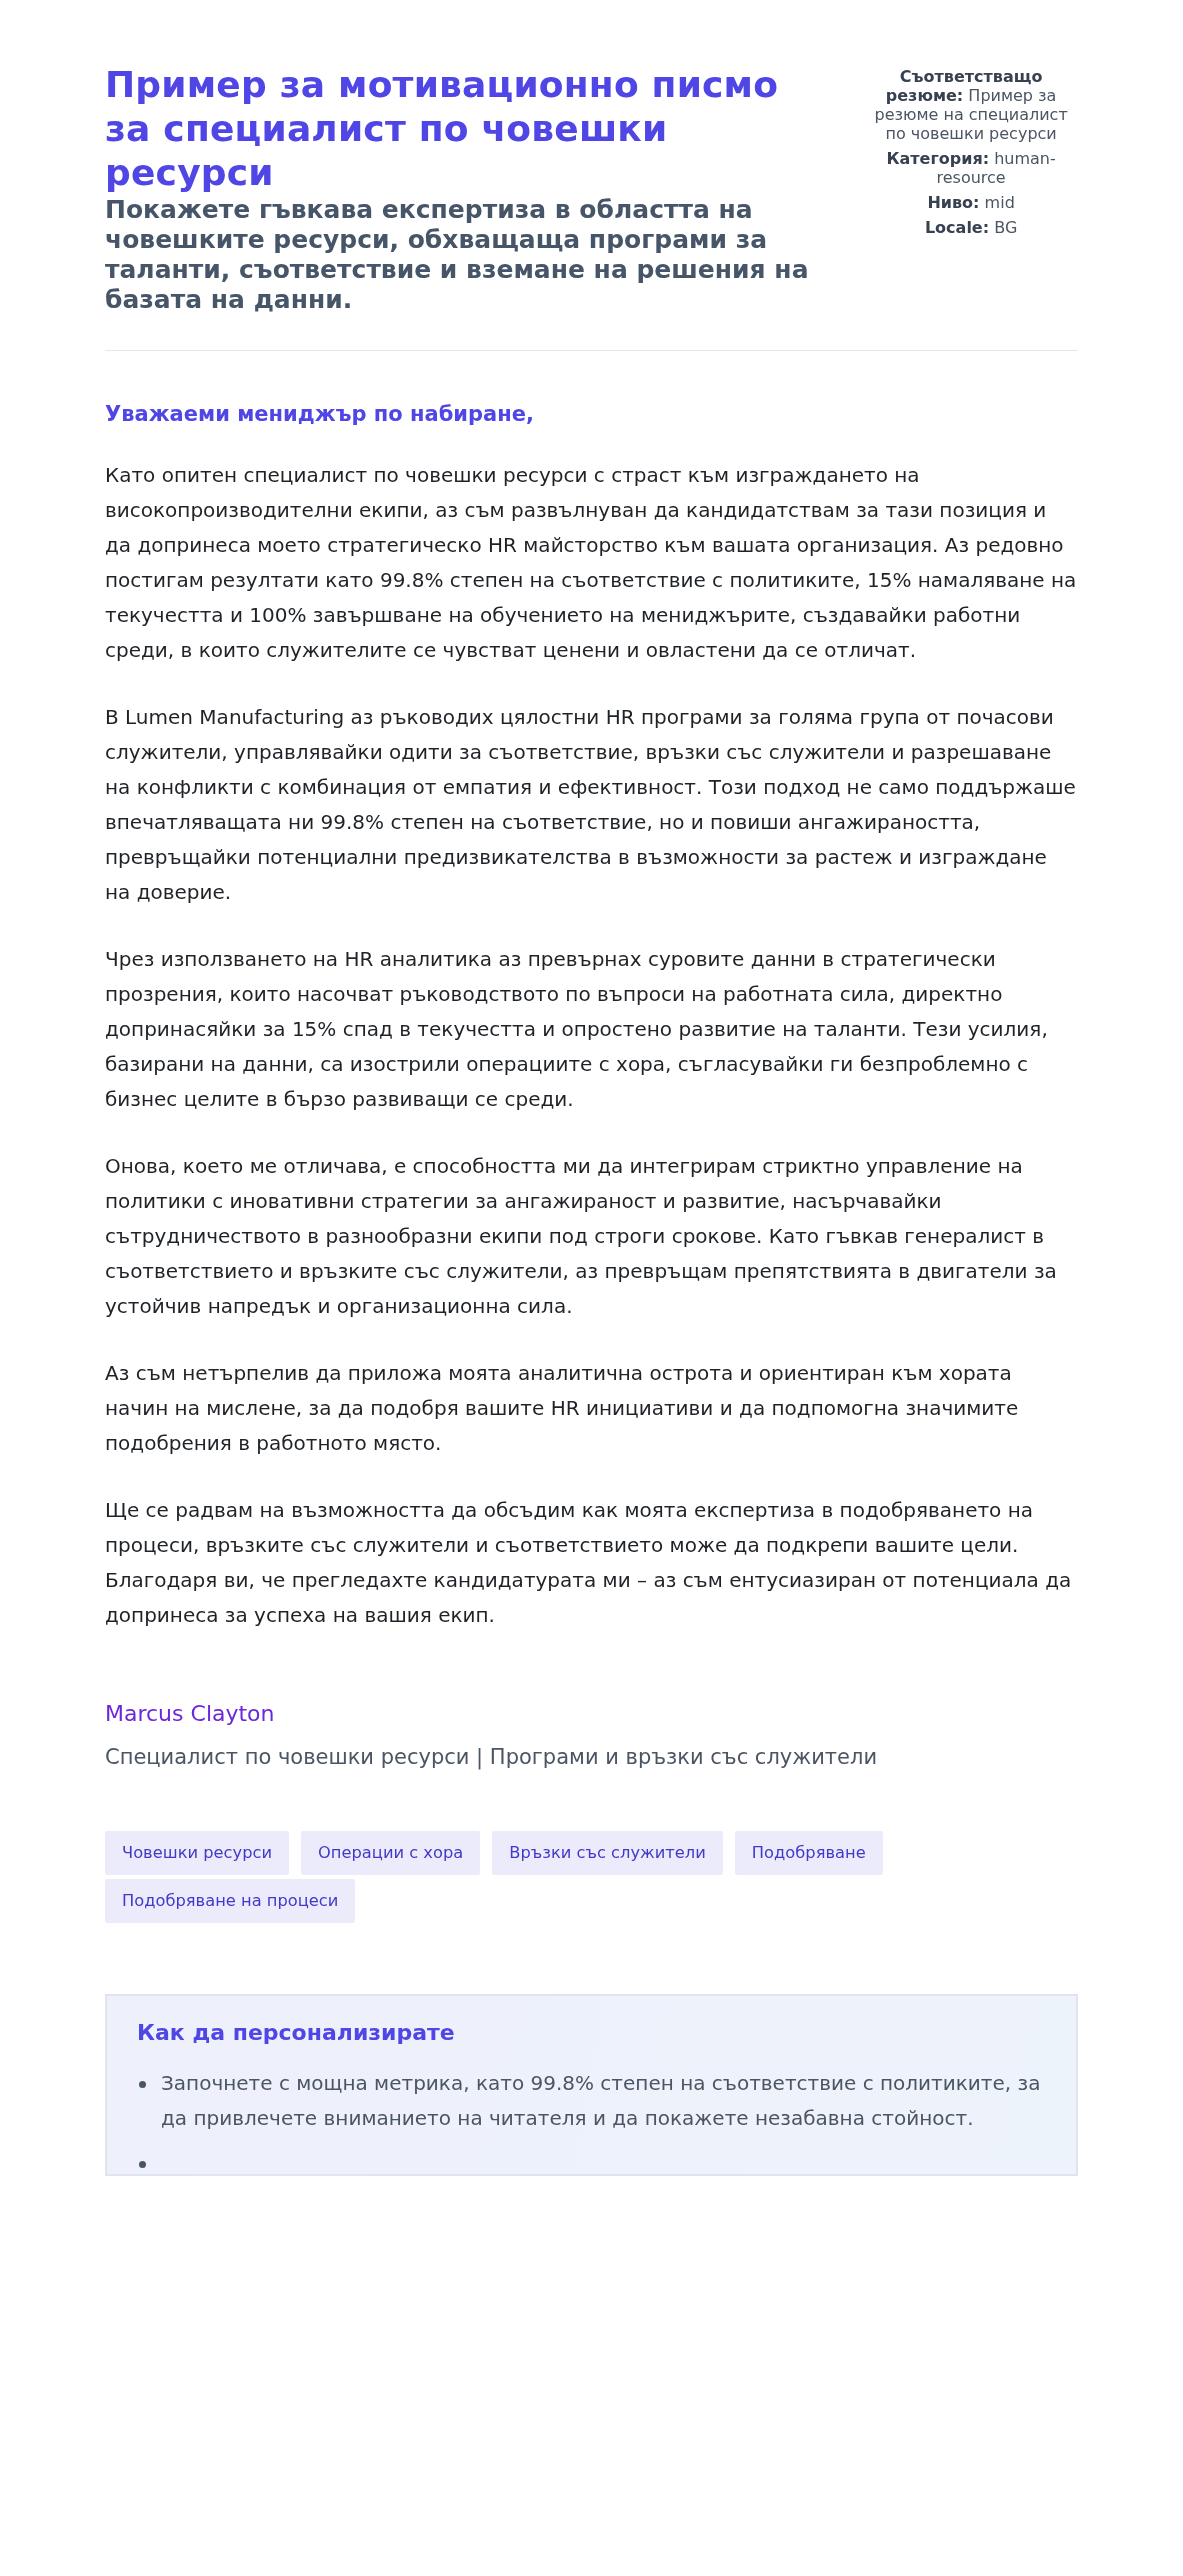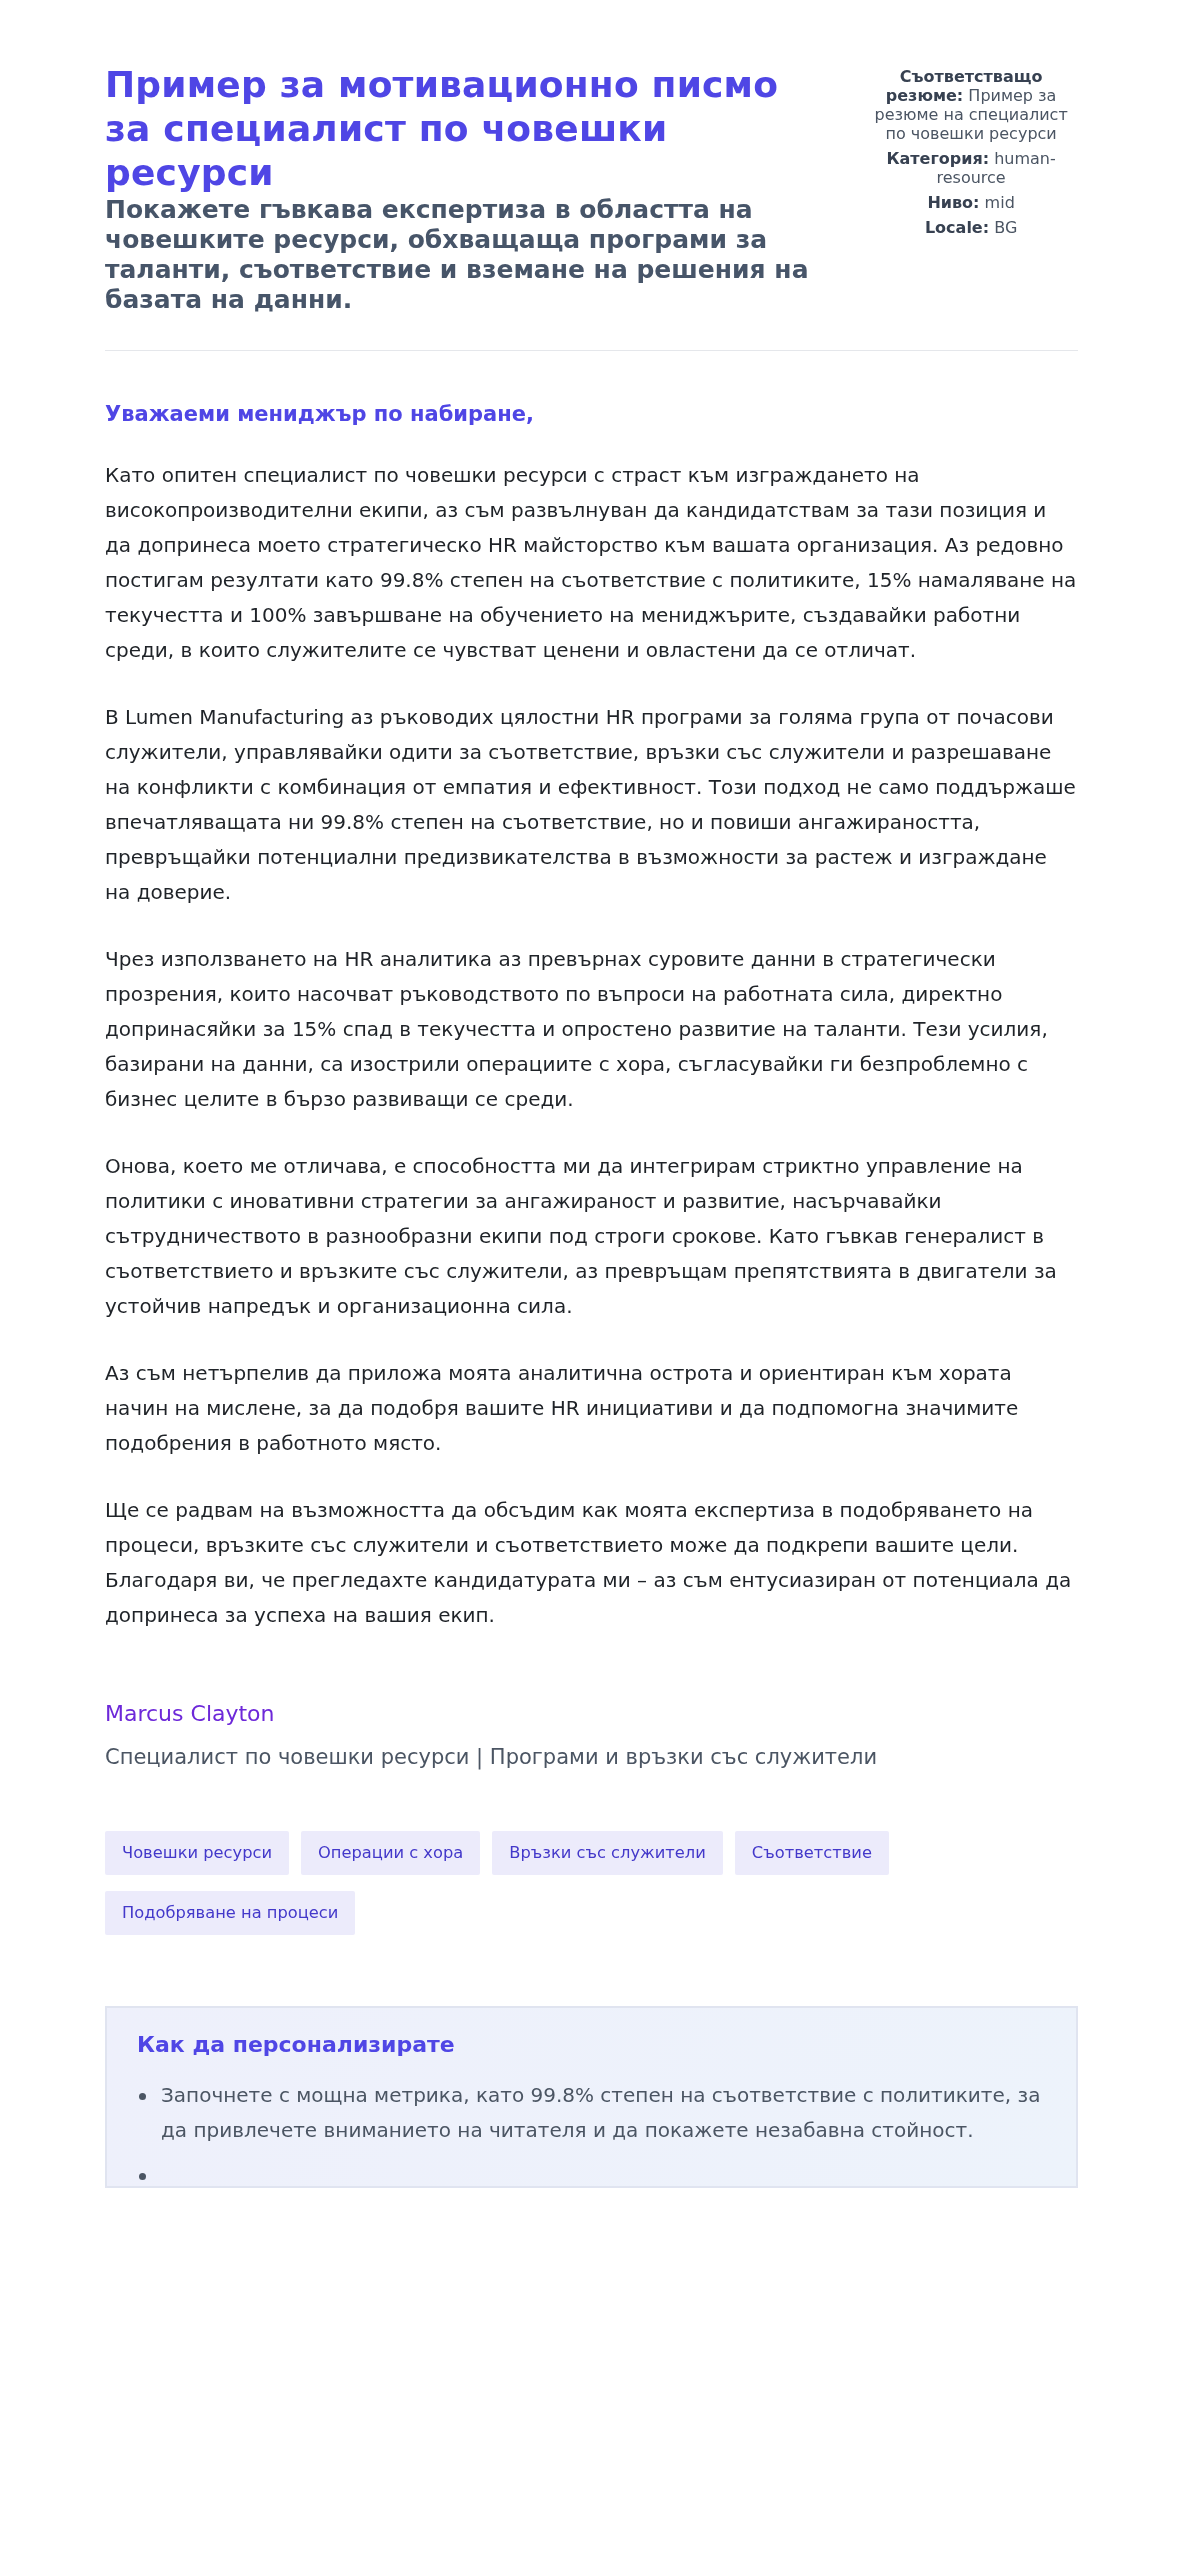--- a/index.html
+++ b/index.html
@@ -78,21 +78,21 @@
       font-size: 21px;
       color: #4b5563;
       line-height: 30px;
     }
 
     
     .tags {
       margin-top: 59px;
       display: flex;
       flex-wrap: wrap;
-      gap: 16px 12px;
+      gap: 4px 12px;
       width: 887px;
     }
     .tag {
       background: #ede9fe;
       background: #ecebfb;
       color: #4338ca;
       font-size: 16.3px;
       line-height: 20px;
       padding: 12px 17px;
       border-radius: 2px;
@@ -176,21 +176,21 @@
 
   <section class="signature">
     <div class="sig-name">Marcus Clayton</div>
     <div class="sig-title">Специалист по човешки ресурси | Програми и връзки със служители</div>
   </section>
 
   <div class="tags">
     <span class="tag">Човешки ресурси</span>
     <span class="tag">Операции с хора</span>
     <span class="tag">Връзки със служители</span>
-    <span class="tag">Съответствие</span>
+    <span class="tag">Подобряване</span>
     <span class="tag">Подобряване на процеси</span>
   </div>
 
   <aside class="tips">
     <h3 class="tips-title">Как да персонализирате</h3>
     <ul class="tips-list">
       <li>
         <span class="bullet"></span>
         <span>Започнете с мощна метрика, като 99.8% степен на съответствие с политиките, за да привлечете вниманието на читателя и да покажете незабавна стойност.</span>
       </li>

